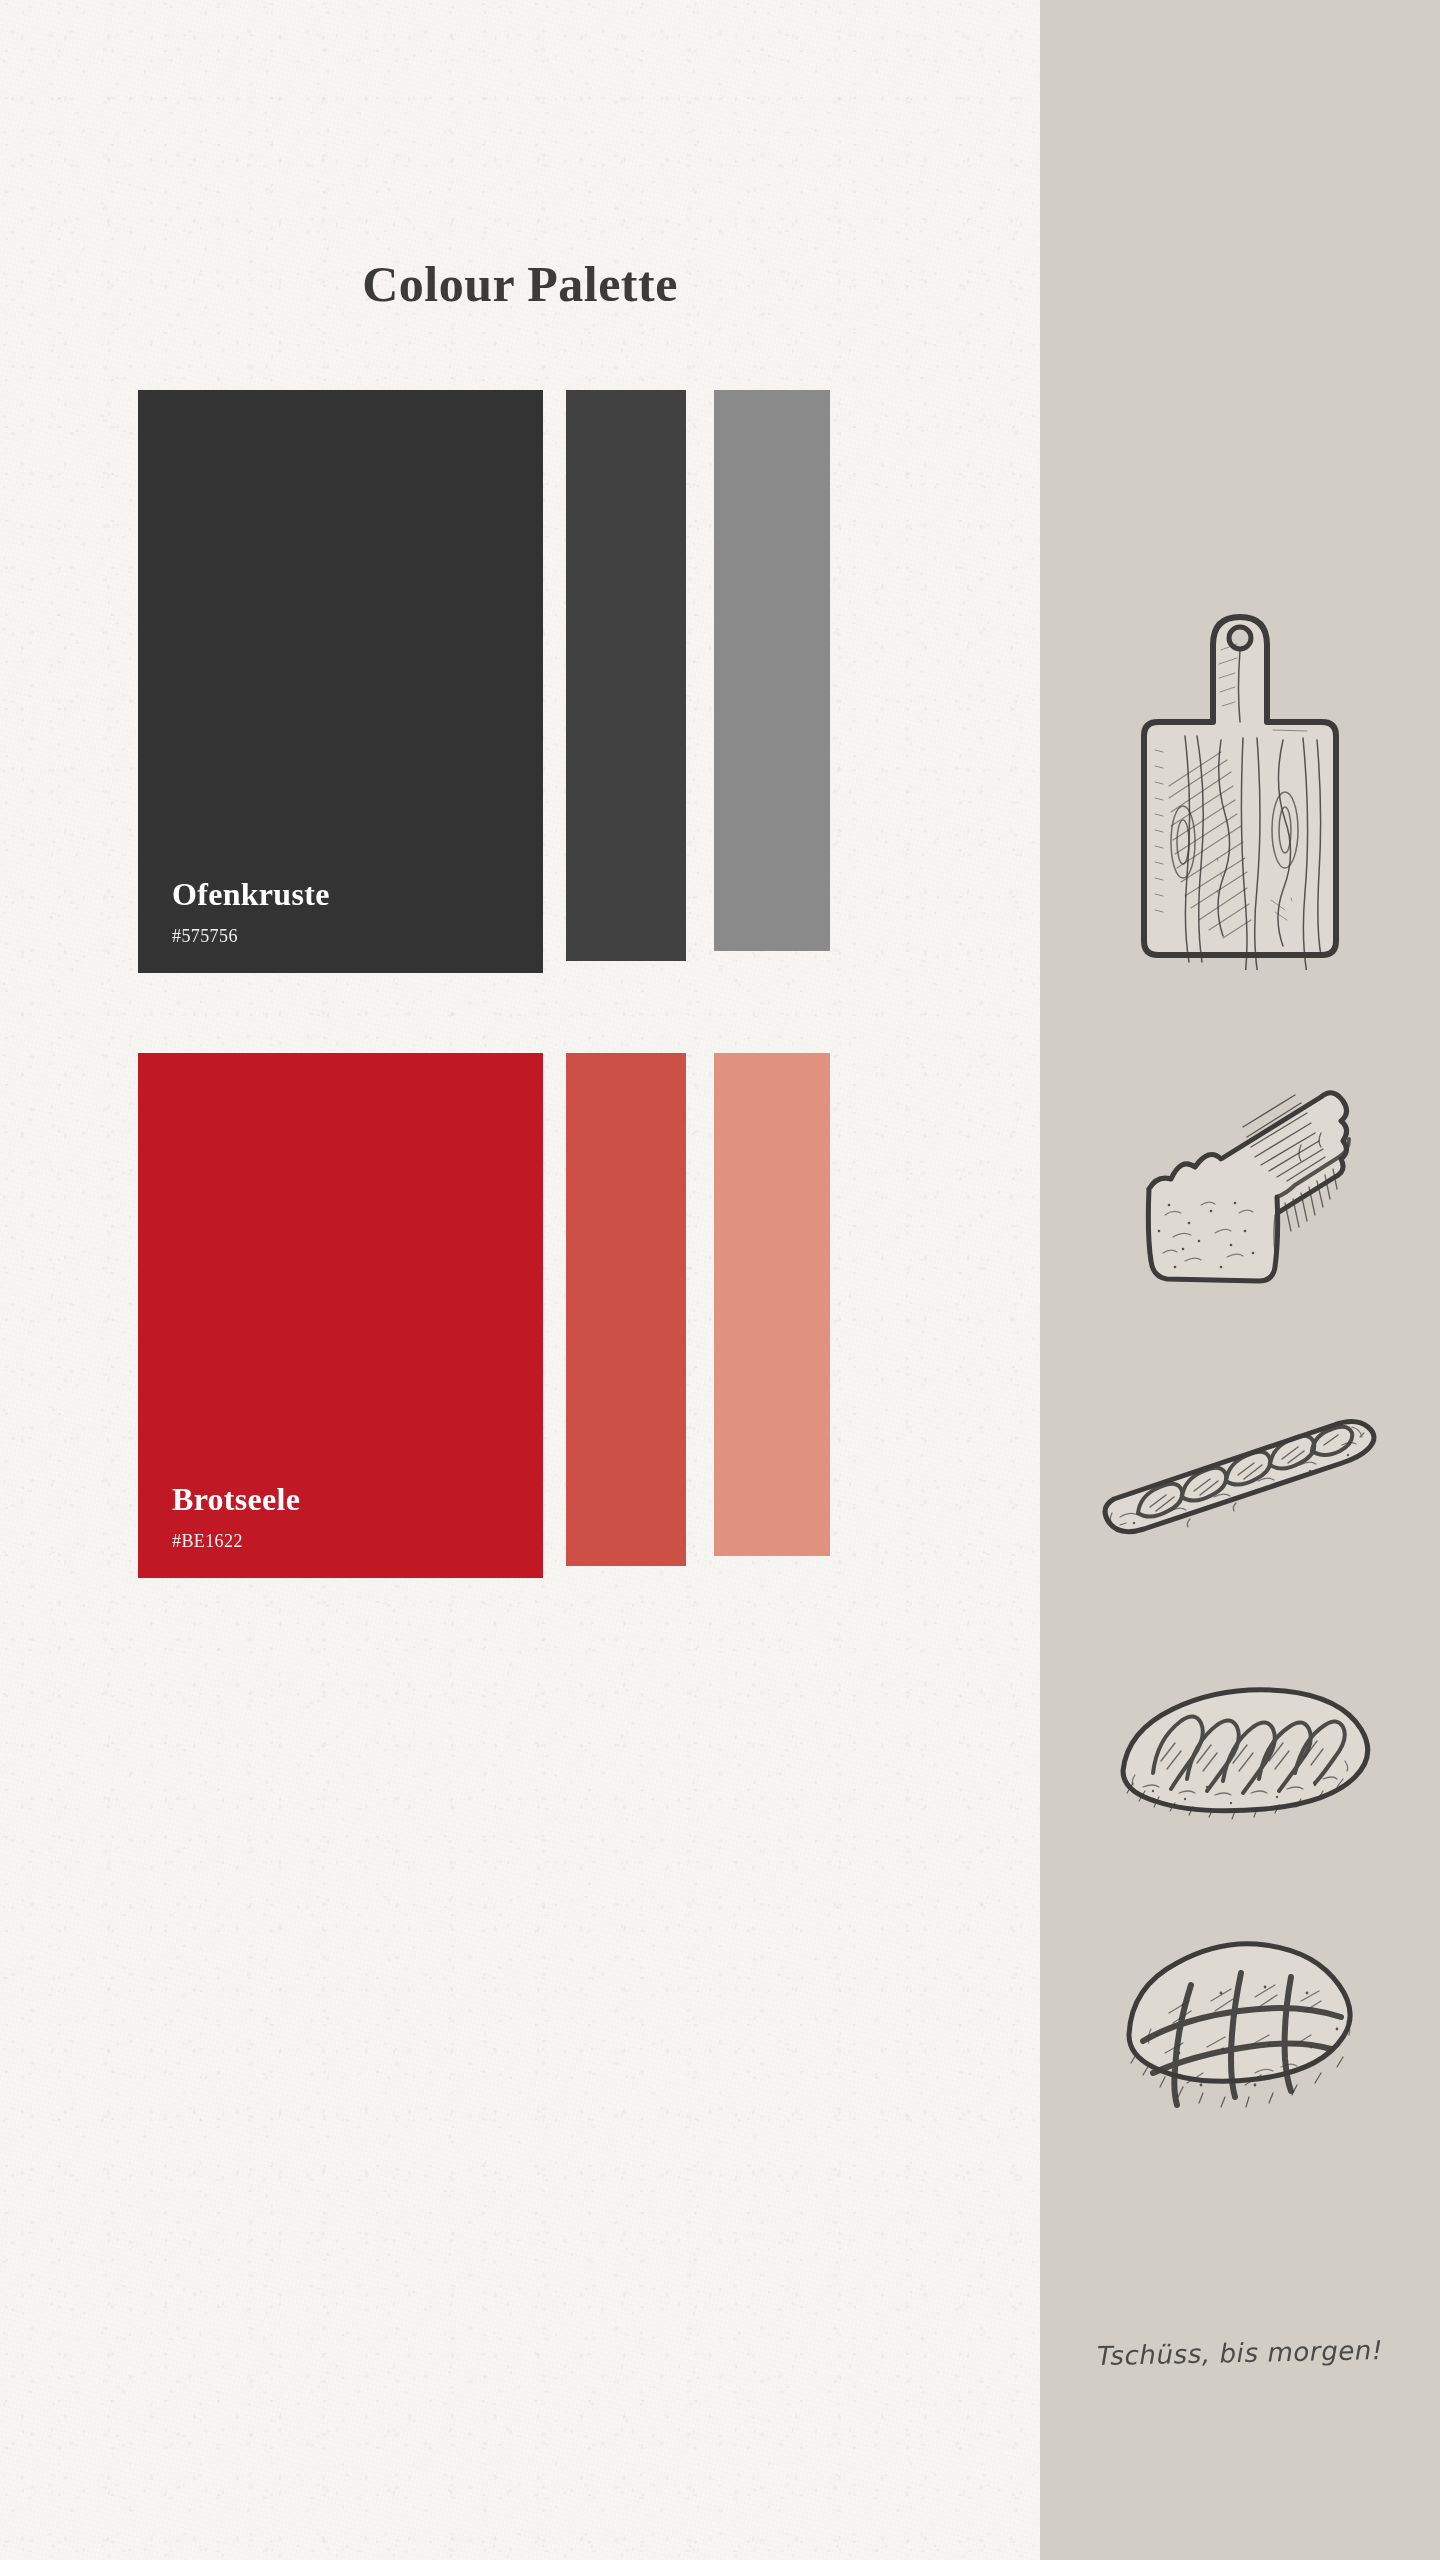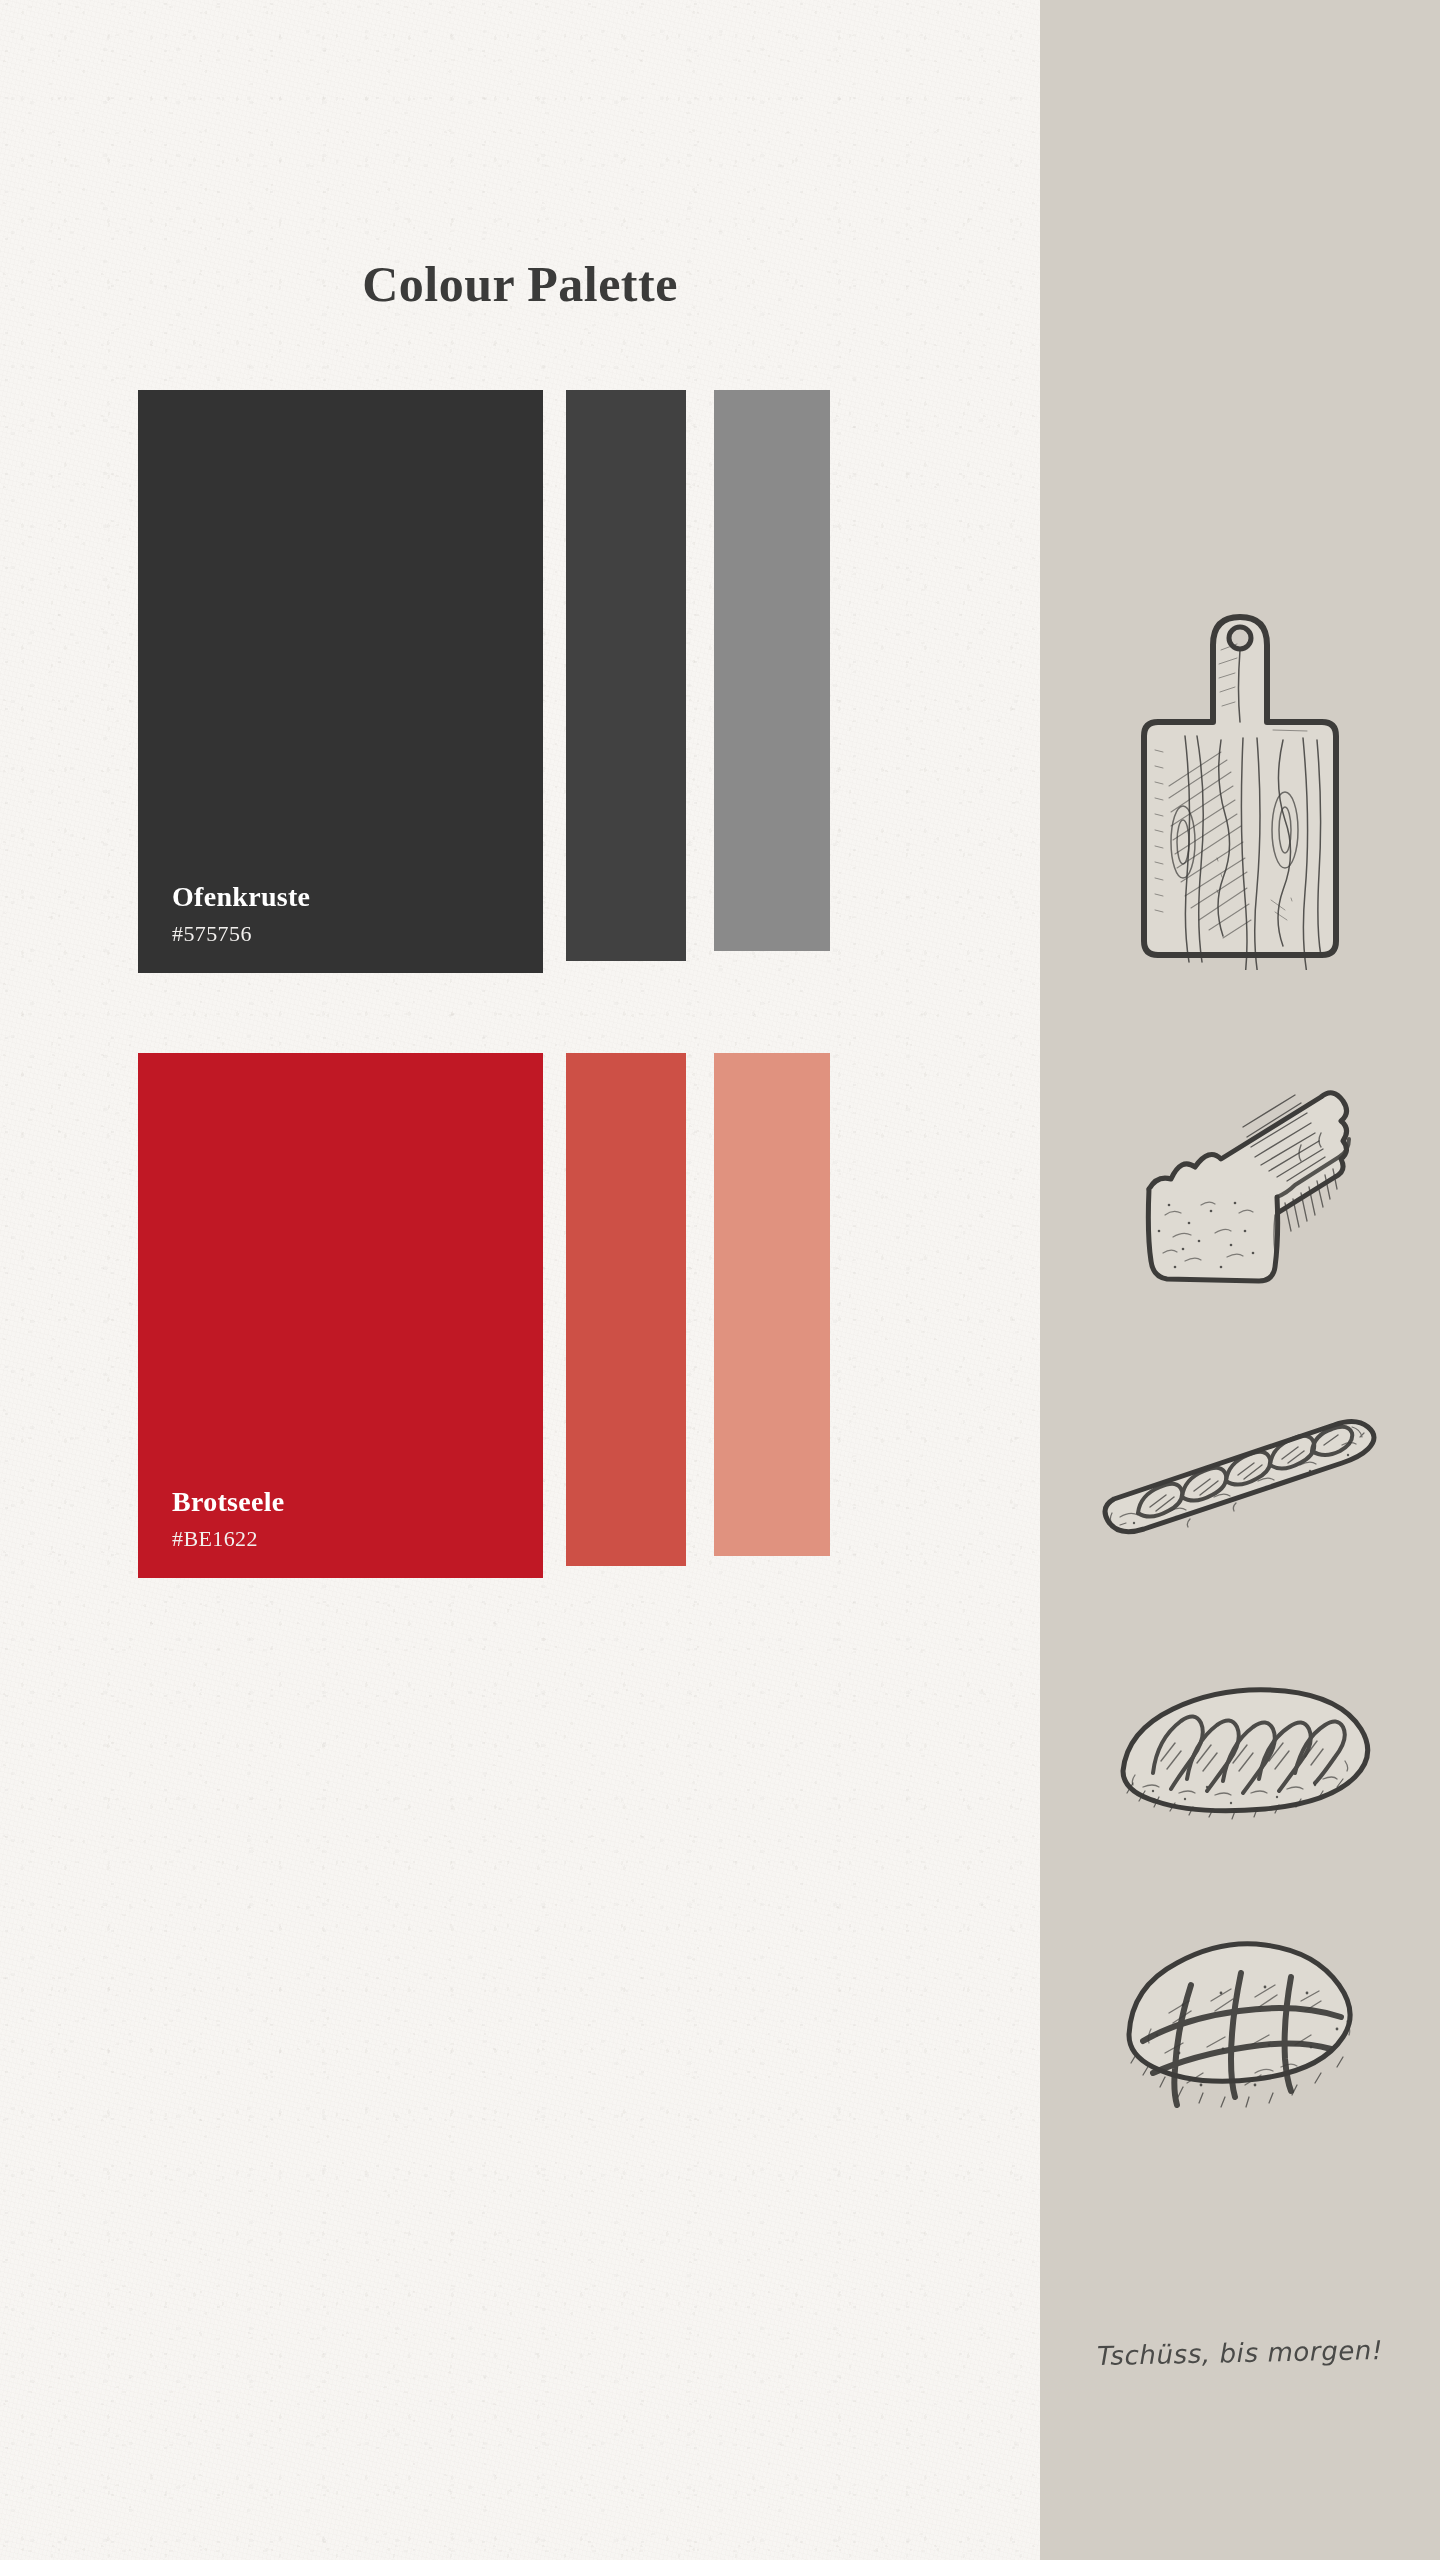--- a/index.html
+++ b/index.html
@@ -83,31 +83,31 @@
     position: absolute;
     left: 714px;
     width: 116px;
   }
   .swatch-label {
     position: absolute;
     left: 34px;
     bottom: 60px;
     font-family: "Liberation Serif", serif;
     font-weight: bold;
-    font-size: 28px;
+    font-size: 32px;
     color: #ffffff;
     letter-spacing: .3px;
     white-space: nowrap;
   }
   .swatch-hex {
     position: absolute;
     left: 34px;
     bottom: 26px;
     font-family: "Liberation Serif", serif;
-    font-size: 22px;
+    font-size: 18px;
     color: #f2f0ee;
     letter-spacing: .4px;
     white-space: nowrap;
   }
 
   
   .sidebar {
     position: absolute;
     left: 1040px;
     top: 0;

